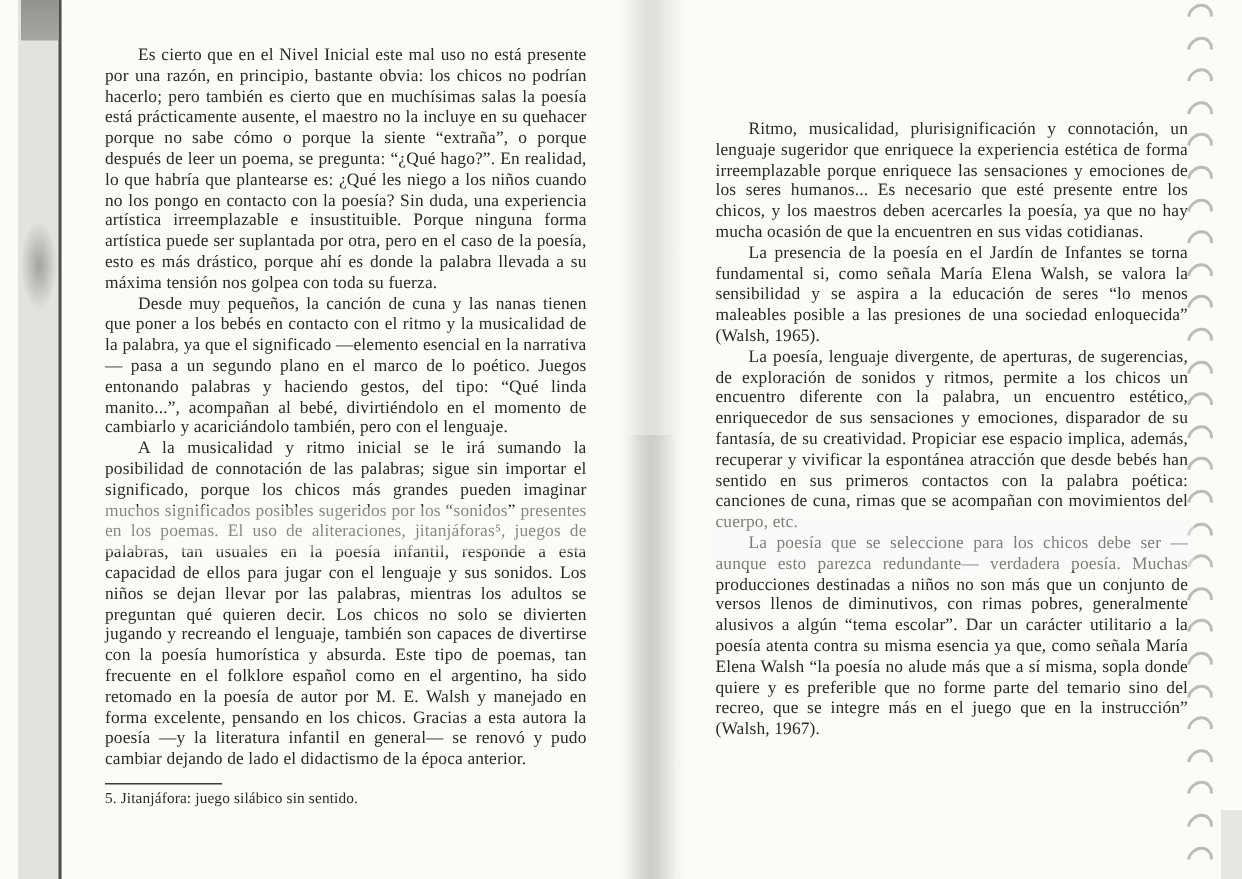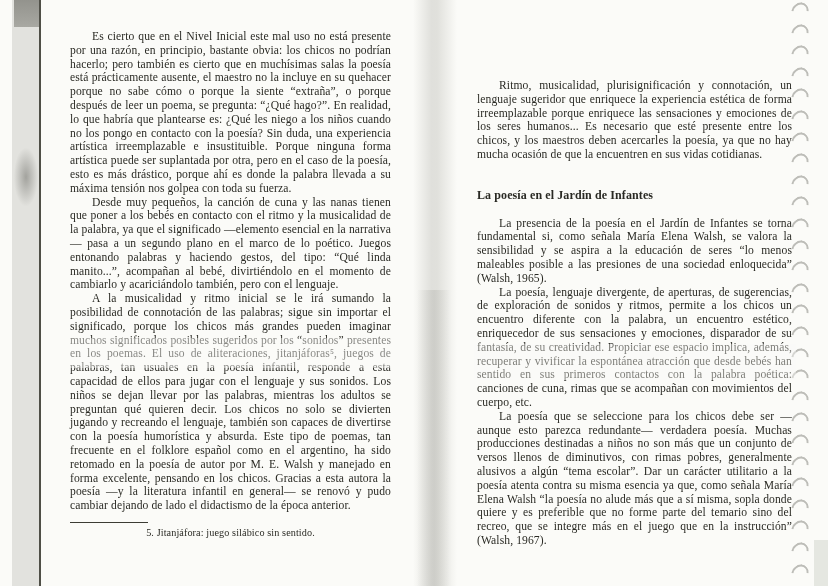--- a/index.html
+++ b/index.html
@@ -58,21 +58,21 @@
   }
   .page-left{left:70px;top:30px;width:321px;}
   .page-right{left:477px;top:35px;width:315px;margin-top:44px;}
   p.para{margin:0;text-indent:22px;}
   h2.heading{
     font-size:12px;font-weight:bold;margin:27px 0 14px 0;text-align:left;
   }
   .footnote-rule{
     width:78px;height:0;border-top:1.5px solid #3c3c34;margin:9px 0 4px 0;
   }
-  p.footnote{margin:0;font-size:10.2px;line-height:12px;text-align:center;text-indent:0;}
+  p.footnote{margin:0;font-size:10.2px;line-height:12px;text-align:left;text-indent:0;}
 
   
   .fade{position:absolute;pointer-events:none;}
   .fade-a{left:66px;top:338px;width:328px;height:30px;background:rgba(251,251,248,.45);}
   .fade-b{left:474px;top:344px;width:322px;height:36px;background:rgba(251,251,248,.4);}
   .fade-c{left:814px;top:540px;width:14px;height:46px;background:rgba(188,196,182,.35);}
 </style>
 </head>
 <body>
 
@@ -88,21 +88,20 @@
   <div class="page page-left">
     <p class="para">Es cierto que en el Nivel Inicial este mal uso no está presente por una razón, en principio, bastante obvia: los chicos no podrían hacerlo; pero también es cierto que en muchísimas salas la poesía está prácticamente ausente, el maestro no la incluye en su quehacer porque no sabe cómo o porque la siente “extraña”, o porque después de leer un poema, se pregunta: “¿Qué hago?”. En realidad, lo que habría que plantearse es: ¿Qué les niego a los niños cuando no los pongo en contacto con la poesía? Sin duda, una experiencia artística irreemplazable e insustituible. Porque ninguna forma artística puede ser suplantada por otra, pero en el caso de la poesía, esto es más drástico, porque ahí es donde la palabra llevada a su máxima tensión nos golpea con toda su fuerza.</p>
     <p class="para">Desde muy pequeños, la canción de cuna y las nanas tienen que poner a los bebés en contacto con el ritmo y la musicalidad de la palabra, ya que el significado —elemento esencial en la narrativa— pasa a un segundo plano en el marco de lo poético. Juegos entonando palabras y haciendo gestos, del tipo: “Qué linda manito...”, acompañan al bebé, divirtiéndolo en el momento de cambiarlo y acariciándolo también, pero con el lenguaje.</p>
     <p class="para">A la musicalidad y ritmo inicial se le irá sumando la posibilidad de connotación de las palabras; sigue sin importar el significado, porque los chicos más grandes pueden imaginar muchos significados posibles sugeridos por los “sonidos” presentes en los poemas. El uso de aliteraciones, jitanjáforas⁵, juegos de palabras, tan usuales en la poesía infantil, responde a esta capacidad de ellos para jugar con el lenguaje y sus sonidos. Los niños se dejan llevar por las palabras, mientras los adultos se preguntan qué quieren decir. Los chicos no solo se divierten jugando y recreando el lenguaje, también son capaces de divertirse con la poesía humorística y absurda. Este tipo de poemas, tan frecuente en el folklore español como en el argentino, ha sido retomado en la poesía de autor por M. E. Walsh y manejado en forma excelente, pensando en los chicos. Gracias a esta autora la poesía —y la literatura infantil en general— se renovó y pudo cambiar dejando de lado el didactismo de la época anterior.</p>
     <div class="footnote-rule"></div>
     <p class="footnote">5. Jitanjáfora: juego silábico sin sentido.</p>
   </div>
 
   <div class="page page-right">
     <p class="para">Ritmo, musicalidad, plurisignificación y connotación, un lenguaje sugeridor que enriquece la experiencia estética de forma irreemplazable porque enriquece las sensaciones y emociones de los seres humanos... Es necesario que esté presente entre los chicos, y los maestros deben acercarles la poesía, ya que no hay mucha ocasión de que la encuentren en sus vidas cotidianas.</p>
-    <h2 class="heading">La poesía en el Jardín de Infantes</h2>
     <p class="para">La presencia de la poesía en el Jardín de Infantes se torna fundamental si, como señala María Elena Walsh, se valora la sensibilidad y se aspira a la educación de seres “lo menos maleables posible a las presiones de una sociedad enloquecida” (Walsh, 1965).</p>
     <p class="para">La poesía, lenguaje divergente, de aperturas, de sugerencias, de exploración de sonidos y ritmos, permite a los chicos un encuentro diferente con la palabra, un encuentro estético, enriquecedor de sus sensaciones y emociones, disparador de su fantasía, de su creatividad. Propiciar ese espacio implica, además, recuperar y vivificar la espontánea atracción que desde bebés han sentido en sus primeros contactos con la palabra poética: canciones de cuna, rimas que se acompañan con movimientos del cuerpo, etc.</p>
     <p class="para">La poesía que se seleccione para los chicos debe ser —aunque esto parezca redundante— verdadera poesía. Muchas producciones destinadas a niños no son más que un conjunto de versos llenos de diminutivos, con rimas pobres, generalmente alusivos a algún “tema escolar”. Dar un carácter utilitario a la poesía atenta contra su misma esencia ya que, como señala María Elena Walsh “la poesía no alude más que a sí misma, sopla donde quiere y es preferible que no forme parte del temario sino del recreo, que se integre más en el juego que en la instrucción” (Walsh, 1967).</p>
   </div>
 
   <div id="rings">
       <div class="ring" style="top: 3px;"></div>
       <div class="ring" style="top: 24.6px;"></div>
       <div class="ring" style="top: 46.2px;"></div>
       <div class="ring" style="top: 67.8px;"></div>

